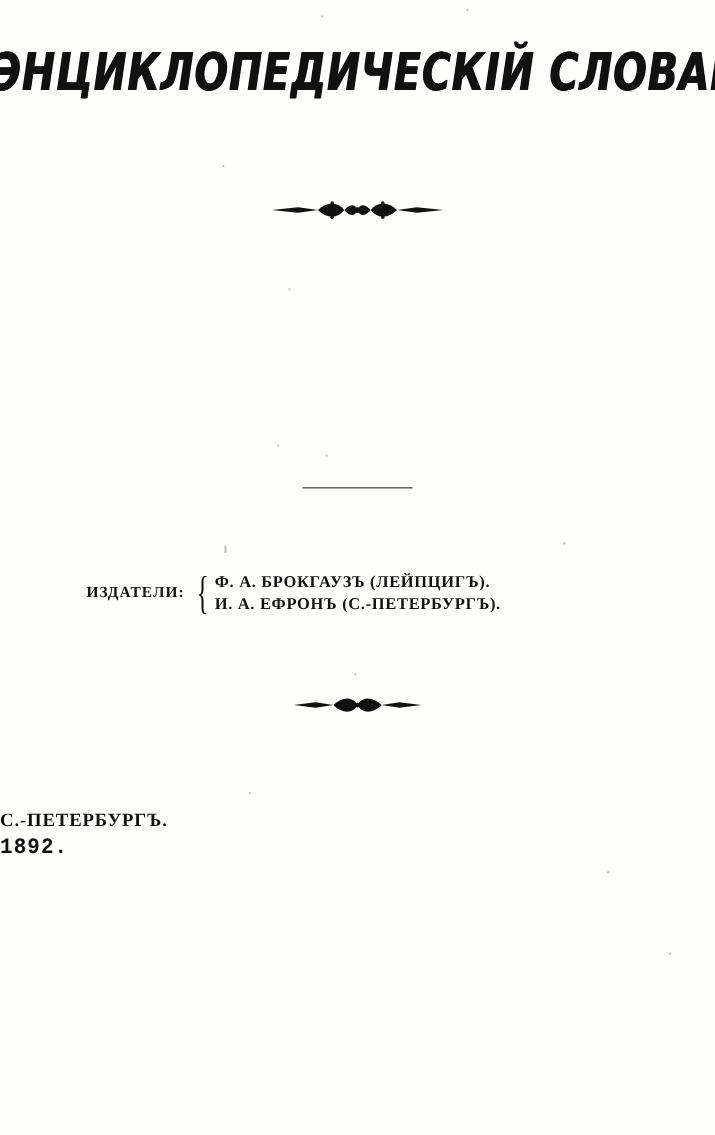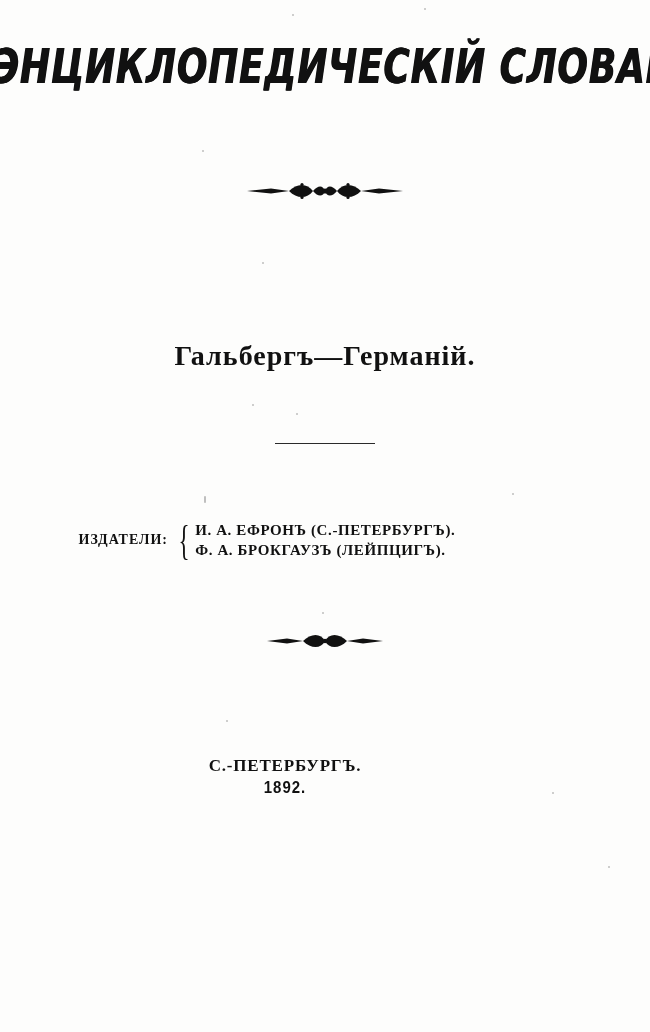--- a/index.html
+++ b/index.html
@@ -131,44 +131,44 @@
     font-size: 15px;
     font-weight: bold;
     letter-spacing: 0.6px;
     color: #111;
     white-space: nowrap;
   }
 
   
   .imprint {
     position: absolute;
-    top: 756px;
+    top: 736px;
     left: 0;
     width: 570px;
-    text-align: center;
+    text-align: left;
   }
   .city {
     font-family: "Liberation Serif", serif;
     font-size: 17px;
     font-weight: bold;
     letter-spacing: 0.8px;
     color: #111;
   }
   .printer {
     margin-top: 4px;
     font-family: "Liberation Serif", serif;
     font-size: 11.5px;
     letter-spacing: 0.2px;
     color: #111;
   }
   .year {
     margin-top: 3px;
-    font-family: Liberation Sans, sans-serif;
-    font-weight: bold;
-    font-size: 15px;
+    font-family: Liberation Mono, monospace;
+    font-weight: bold;
+    font-size: 19px;
     letter-spacing: 1px;
     color: #111;
     transform: scaleY(1.05);
   }
 
   
   .speck {
     position: absolute;
     background: #8c8c8c;
     border-radius: 50%;
@@ -208,30 +208,29 @@
         <path d="M92 13 C87 7, 82 7, 80 13 C82 19, 87 19, 92 13 Z"></path>
         <circle cx="80" cy="13" r="2.6"></circle>
         <circle cx="57" cy="6.5" r="1.6"></circle>
         <circle cx="103" cy="6.5" r="1.6"></circle>
         <circle cx="57" cy="19.5" r="1.6"></circle>
         <circle cx="103" cy="19.5" r="1.6"></circle>
       </g>
     </svg>
   </div>
 
-  <div class="range">Гальбергъ—Германій.</div>
 
   <div class="rule"></div>
 
   <div class="publishers">
     <span class="pub-label">ИЗДАТЕЛИ:</span>
     <span class="brace">{</span>
     <span class="pub-lines">
+      <span class="pub-line">Ф. А. БРОКГАУЗЪ (ЛЕЙПЦИГЪ).</span>
       <span class="pub-line">И. А. ЕФРОНЪ (С.-ПЕТЕРБУРГЪ).</span>
-      <span class="pub-line">Ф. А. БРОКГАУЗЪ (ЛЕЙПЦИГЪ).</span>
     </span>
   </div>
 
   <div class="ornament orn-bottom">
     <svg width="120" height="22" viewBox="0 0 120 22" aria-hidden="true">
       <g fill="#111">
         <path d="M2 11 L22 8.5 L38 11 L22 13.5 Z"></path>
         <path d="M118 11 L98 8.5 L82 11 L98 13.5 Z"></path>
         <path d="M38 11 C46 3, 56 3, 60 11 C56 19, 46 19, 38 11 Z"></path>
         <path d="M82 11 C74 3, 64 3, 60 11 C64 19, 74 19, 82 11 Z"></path>

